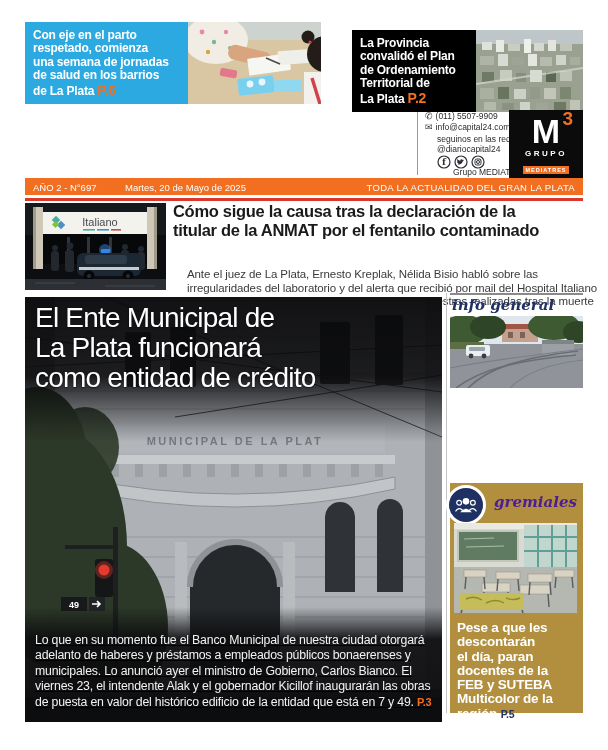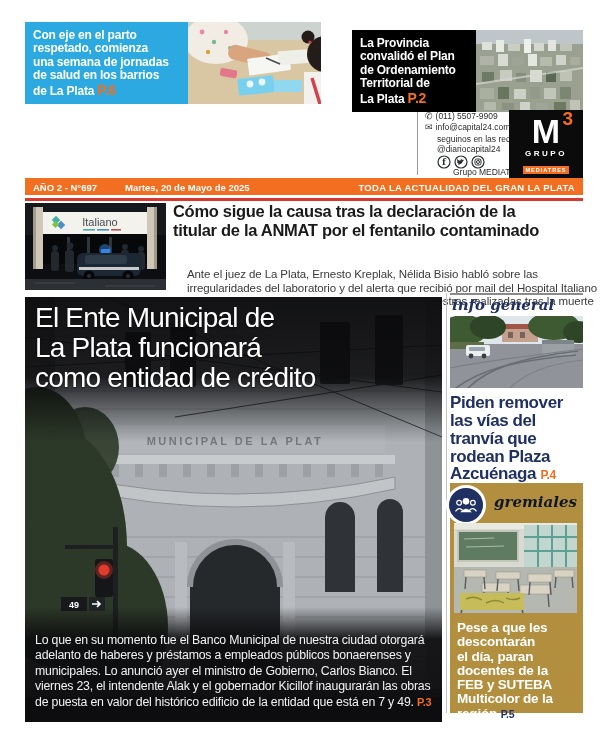--- a/index.html
+++ b/index.html
@@ -33,60 +33,60 @@
   .m3{left:509px;top:110px;width:74px;height:73px;background:#0b0b0b;color:#fff;
       text-align:center;box-sizing:border-box;padding-top:5px;}
   .m3-m{position:relative;display:inline-block;font-weight:bold;font-size:34px;line-height:0.95;}
   .m3-3{position:absolute;right:-13px;top:-5px;color:#F26F21;font-size:19px;font-weight:bold;}
   .m3-grupo{font-size:8px;letter-spacing:2.5px;margin-top:2px;font-weight:bold;text-align:center;}
   .m3-mediatres{display:inline-block;background:#F26F21;color:#fff;font-size:5.5px;
                 letter-spacing:1px;padding:1px 3px;margin-top:1px;font-weight:bold;}
 
   
   .dateline{left:25px;top:178px;width:558px;height:17px;background:#F26F21;color:#fff;
-            font-size:9.5px;font-weight:bold;z-index:2;}
+            font-size:9.5px;font-weight:normal;z-index:2;}
   .dateline span{position:absolute;top:4px;white-space:nowrap;}
   .ed{left:8px;}  .dt{left:100px;}  .tag{right:8px;letter-spacing:0.3px;}
 
   
   .red-rule{left:25px;top:198px;width:558px;height:3px;background:#D8382E;}
   .fent-photo{left:25px;top:203px;width:141px;height:87px;overflow:hidden;}
   .fent-headline{left:173px;top:202px;width:412px;font-size:16.5px;font-weight:bold;
                  color:#1a1a1a;line-height:1.18;letter-spacing:-0.3px;}
   .fent-body{left:187px;top:244px;width:410px;font-size:11.5px;line-height:1.18;
              color:#3a3a3a;letter-spacing:-0.1px;margin-top:24px;}
   .fent-body .ref{font-size:10.5px;}
 
   
   .main-story{left:25px;top:297px;width:417px;height:425px;background:#9aa0a5;overflow:hidden;}
   .main-top-shade{position:absolute;left:0;top:0;width:100%;height:145px;
       background:linear-gradient(180deg,rgba(8,8,10,0.94) 0%,rgba(8,8,10,0.88) 55%,rgba(8,8,10,0) 100%);}
   .main-headline{position:absolute;left:10px;top:6px;width:400px;color:#fff;
       font-size:28px;font-weight:normal;line-height:1.08;letter-spacing:-0.8px;
       text-shadow:0 1px 2px rgba(0,0,0,.6);}
   .main-bottom{position:absolute;left:0;right:0;bottom:0;padding:26px 10px 12px 10px;
-      background:linear-gradient(0deg,rgba(12,12,14,0.96) 0%,rgba(12,12,14,0.92) 72%,rgba(12,12,14,0) 100%);}
+      background:linear-gradient(0deg,rgba(12,12,14,0.96) 0%,rgba(12,12,14,0.92) 72%,rgba(12,12,14,0) 100%);text-decoration:underline;}
   .main-body{color:#f2f2f2;font-size:12.3px;line-height:1.26;letter-spacing:-0.2px;}
   .main-body .ref{font-size:11px;}
 
   
   .side-divider{left:446px;top:293px;width:1px;height:420px;background:#c2c2c2;}
   .info-rule{left:450px;top:293px;width:133px;height:2px;background:#8a8a8a;}
   .section-label{font-family:"DejaVu Serif",serif;font-style:italic;font-weight:bold;
                  font-size:15px;text-align:right;}
   .info-label{left:452px;top:296px;color:#1F3062;}
   .info-photo{left:450px;top:316px;width:133px;height:72px;overflow:hidden;}
   .info-headline{left:450px;top:394px;width:133px;color:#1F3062;font-size:17px;
                  font-weight:bold;line-height:1.05;letter-spacing:-0.4px;}
   .info-headline .ref{font-size:12px;}
 
   .grem{left:450px;top:483px;width:133px;height:230px;background:#B18F3F;}
   .grem-circle{position:absolute;left:-4px;top:2px;width:34px;height:34px;border-radius:50%;
                background:#1F3062;border:3px solid #fff;display:flex;align-items:center;justify-content:center;}
-  .grem-label{position:absolute;left:44px;top:10px;color:#0f172a;}
+  .grem-label{position:absolute;left:44px;top:10px;color:#4c1d95;}
   .grem-photo{position:absolute;left:4px;top:40px;width:123px;height:90px;overflow:hidden;}
   .grem-headline{position:absolute;left:7px;top:138px;width:119px;color:#fff;
                  font-size:13.5px;font-weight:bold;line-height:1.06;letter-spacing:-0.2px;}
   .grem-headline .ref{font-size:10.5px;}
 
   svg{display:block;}
 </style>
 </head>
 <body>
 
@@ -377,24 +377,20 @@
       <rect x="19" y="31" width="16" height="4" rx="1" fill="#9aa4ab"></rect>
       <circle cx="21" cy="40" r="2.4" fill="#3a3d40"></circle>
         <circle cx="34" cy="40" r="2.4" fill="#3a3d40"></circle>
       <path d="M18,72 C38,52 70,42 128,35" stroke="#6a6e74" stroke-width="1.6" fill="none"></path>
       <path d="M6,72 C30,54 62,45 126,39" stroke="#6a6e74" stroke-width="1.6" fill="none"></path>
       <path d="M0,52 C42,44 92,38 133,33" stroke="#7b7f85" stroke-width="1.2" fill="none"></path>
       <path d="M60,72 C74,58 96,48 133,44" stroke="#7b7f85" stroke-width="1.2" fill="none"></path>
     </svg>
   </div>
 
-  <div class="abs info-headline">
-    <span>Piden remover<br>las vías del<br>tranvía que<br>rodean Plaza<br>Azcuénaga</span>
-    <span class="ref ref-orange">P.4</span>
-  </div>
 
   <div class="abs grem">
     <div class="grem-circle">
       <svg width="22" height="22" viewBox="0 0 24 24">
         <circle cx="12" cy="8" r="3.6" fill="#fff"></circle>
         <path d="M5.5,20 q6.5,-8 13,0 z" fill="#fff"></path>
         <circle cx="4.5" cy="9.5" r="2.6" fill="none" stroke="#fff" stroke-width="1.3"></circle>
         <path d="M0.5,19 q4,-5.5 8,-1" fill="none" stroke="#fff" stroke-width="1.3"></path>
         <circle cx="19.5" cy="9.5" r="2.6" fill="none" stroke="#fff" stroke-width="1.3"></circle>
         <path d="M23.5,19 q-4,-5.5 -8,-1" fill="none" stroke="#fff" stroke-width="1.3"></path>

